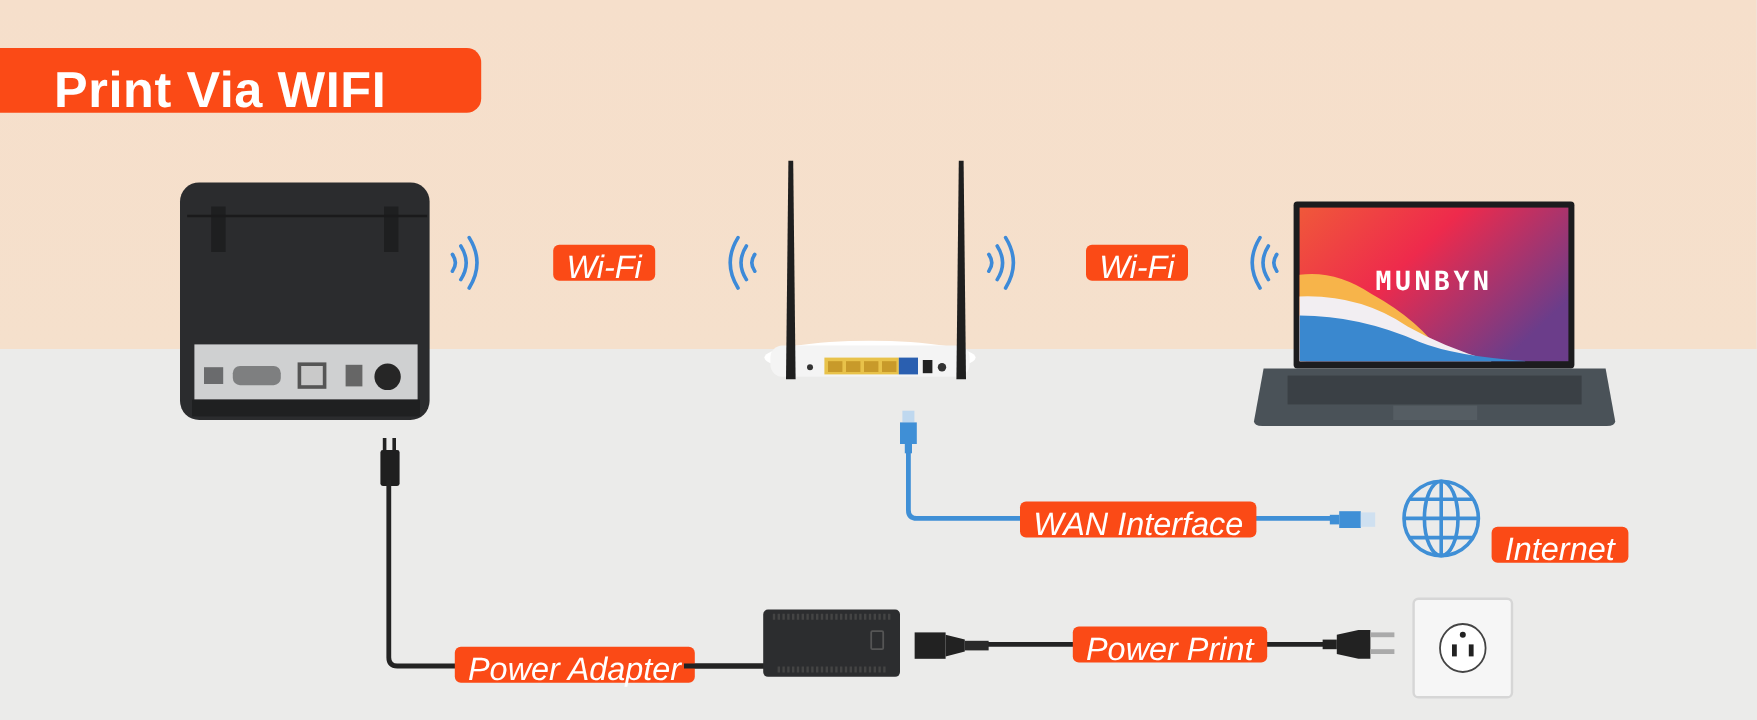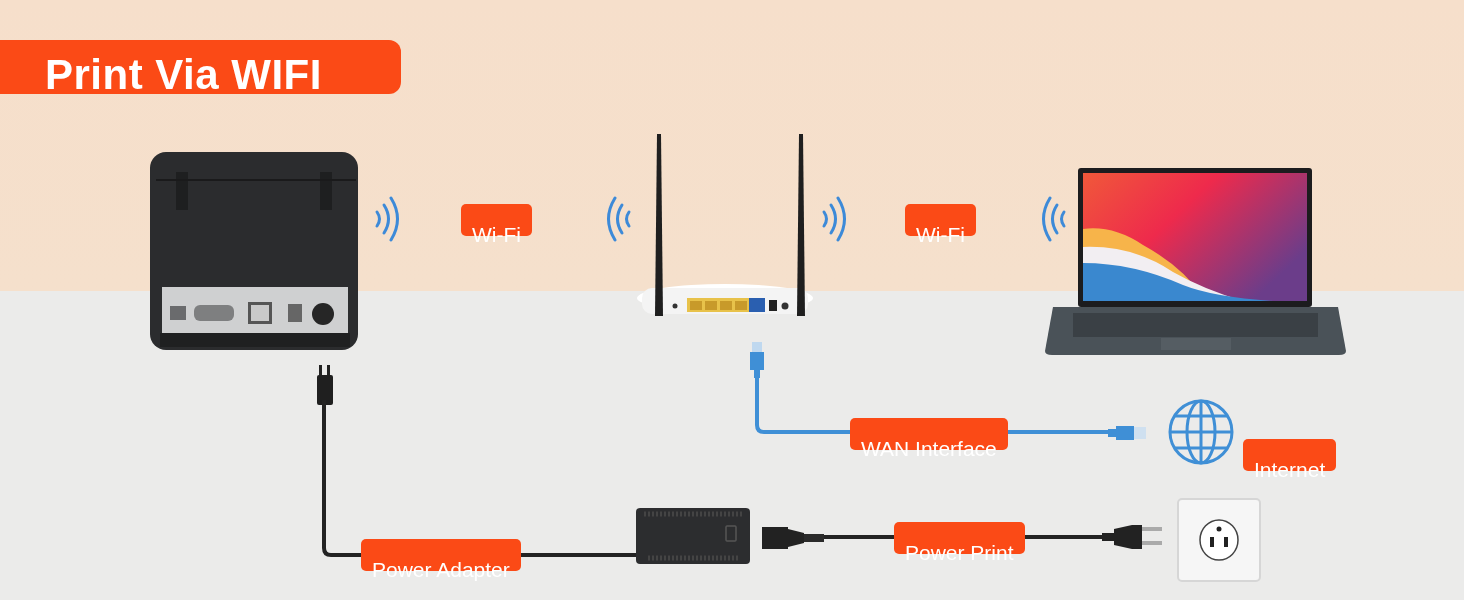--- a/index.html
+++ b/index.html
@@ -1,20 +1,20 @@
 <!DOCTYPE html>
 <html><head>
 <meta charset="utf-8">
 <style>
   html,body{margin:0;padding:0;}
   body{width:1464px;height:600px;position:relative;overflow:hidden;font-family:"Liberation Sans",sans-serif;background:#ebebea;}
   .bg-top{position:absolute;left:0;top:0;width:1464px;height:291px;background:linear-gradient(180deg,#f6dfcb 0%,#f5e0cc 100%);}
   .bg-bottom{position:absolute;left:0;top:291px;width:1464px;height:309px;background:#ebebea;}
   .title-badge{position:absolute;left:0;top:40px;width:401px;height:54px;background:#fb4a16;border-radius:0 12px 12px 0;color:#fff;font-weight:bold;font-size:42px;line-height:70px;box-sizing:border-box;padding-left:45px;letter-spacing:0.5px;}
-  .label{position:absolute;background:#fb4a16;color:#fff;border-radius:5px;font-size:21px;line-height:30px;height:30px;padding:16px 11px;white-space:nowrap;box-sizing:border-box;}
+  .label{position:absolute;background:#fb4a16;color:#fff;border-radius:5px;font-size:27px;line-height:30px;height:30px;padding:4px 11px;white-space:nowrap;box-sizing:border-box;font-style:italic;}
   .abs{position:absolute;}
   svg{display:block;}
 </style>
 </head>
 <body>
 
 <div class="bg-top"></div>
 <div class="bg-bottom"></div>
 
 <div class="title-badge">Print Via WIFI</div>
@@ -123,20 +123,21 @@
     </defs>
     <rect x="35" y="1" width="234" height="139" rx="3" fill="#1c1c1e"></rect>
     <rect x="40" y="6" width="224" height="128" fill="url(#scr)"></rect>
     <path d="M40 62 Q70 58 100 78 Q140 100 160 130 L40 134 Z" fill="#f7b44a"></path>
     <path d="M40 80 Q90 78 130 105 Q160 122 200 134 L40 134 Z" fill="#f2eef2"></path>
     <path d="M40 96 Q90 96 140 118 Q170 130 230 134 L40 134 Z" fill="#3a88cf"></path>
     <path d="M10 140 H295 L303 184 Q303 188 296 188 H9 Q2 188 2 184 Z" fill="#4a5258"></path>
     <rect x="30" y="146" width="245" height="24" fill="#3a4045"></rect>
     <rect x="118" y="171" width="70" height="12" fill="#555d63"></rect>
   </svg>
+  <div class="abs" style="left:40px;top:56px;width:224px;text-align:center;color:#fff;font-family:'DejaVu Sans Mono',monospace;font-weight:bold;font-size:22px;letter-spacing:3px;">MUNBYN</div>
 </div>
 
 <div class="label" style="left:850px;top:418px;">WAN Interface</div>
 
 <div class="abs" style="left:1108px;top:424px;">
   <svg width="40" height="18" viewBox="0 0 40 18">
     <rect x="0" y="5" width="8" height="8" fill="#3f8fd6"></rect>
     <rect x="8" y="2" width="18" height="14" fill="#3f8fd6"></rect>
     <rect x="26" y="3" width="12" height="12" fill="#cfe0f0"></rect>
   </svg>
@@ -150,21 +151,21 @@
       <line x1="34" y1="3" x2="34" y2="65"></line>
       <line x1="3" y1="34" x2="65" y2="34"></line>
       <path d="M8 18 H60"></path>
       <path d="M8 50 H60"></path>
     </g>
   </svg>
 </div>
 
 <div class="label" style="left:1243px;top:418px;margin-top:21px;">Internet</div>
 
-<div class="label" style="left:361px;top:539px;">Power Adapter</div>
+<div class="label" style="left:379px;top:539px;">Power Adapter</div>
 <svg class="abs" style="left:570px;top:552px;" width="70" height="6">
   <line x1="0" y1="3" x2="70" y2="3" stroke="#232323" stroke-width="4"></line>
 </svg>
 
 <div class="abs" style="left:634px;top:506px;">
   <svg width="118" height="60" viewBox="0 0 118 60">
     <rect x="2" y="2" width="114" height="56" rx="4" fill="#2c2d2f"></rect>
     <rect x="92" y="20" width="10" height="15" rx="1" fill="none" stroke="#555" stroke-width="1.5"></rect>
     <path d="M10 8 H108" stroke="#444" stroke-width="5" stroke-dasharray="2 2"></path>
     <path d="M14 52 H104" stroke="#444" stroke-width="5" stroke-dasharray="2 2"></path>

